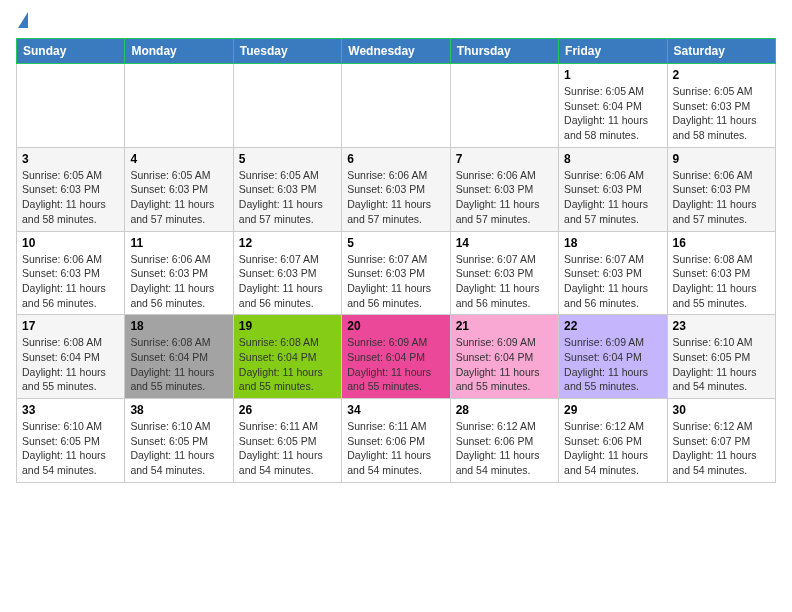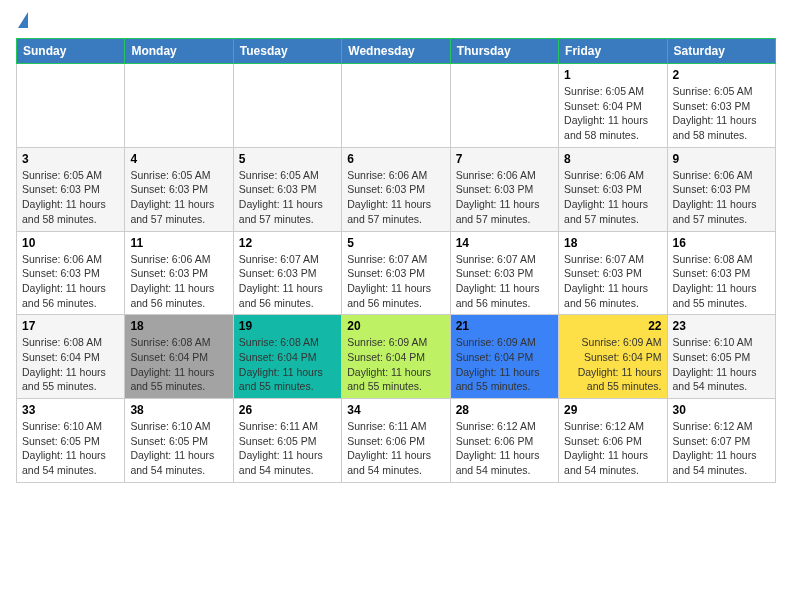--- a/index.html
+++ b/index.html
@@ -237,39 +237,39 @@
           <div class="day-info" style="white-space: pre-line;">Sunrise: 6:08 AM
 Sunset: 6:04 PM
 Daylight: 11 hours and 55 minutes.</div>
         </td>
         <td style="background: #a3a3a3;">
           <span class="day-num">18</span>
           <div class="day-info" style="white-space: pre-line;">Sunrise: 6:08 AM
 Sunset: 6:04 PM
 Daylight: 11 hours and 55 minutes.</div>
         </td>
-        <td style="background: #14b8a6;">
+        <td style="background: #84cc16;">
           <span class="day-num">19</span>
           <div class="day-info" style="white-space: pre-line;">Sunrise: 6:08 AM
 Sunset: 6:04 PM
 Daylight: 11 hours and 55 minutes.</div>
         </td>
-        <td style="background: #bef264;">
+        <td style="background: #ec4899;">
           <span class="day-num">20</span>
           <div class="day-info" style="white-space: pre-line;">Sunrise: 6:09 AM
 Sunset: 6:04 PM
 Daylight: 11 hours and 55 minutes.</div>
         </td>
-        <td style="background: #3b82f6;">
+        <td style="background: #f9a8d4;">
           <span class="day-num">21</span>
           <div class="day-info" style="white-space: pre-line;">Sunrise: 6:09 AM
 Sunset: 6:04 PM
 Daylight: 11 hours and 55 minutes.</div>
         </td>
-        <td style="background: #fde047; text-align: right;">
+        <td style="background: #c4b5fd;">
           <span class="day-num">22</span>
           <div class="day-info" style="white-space: pre-line;">Sunrise: 6:09 AM
 Sunset: 6:04 PM
 Daylight: 11 hours and 55 minutes.</div>
         </td>
         <td style="background: rgb(245, 245, 245);">
           <span class="day-num">23</span>
           <div class="day-info" style="white-space: pre-line;">Sunrise: 6:10 AM
 Sunset: 6:05 PM
 Daylight: 11 hours and 54 minutes.</div>

